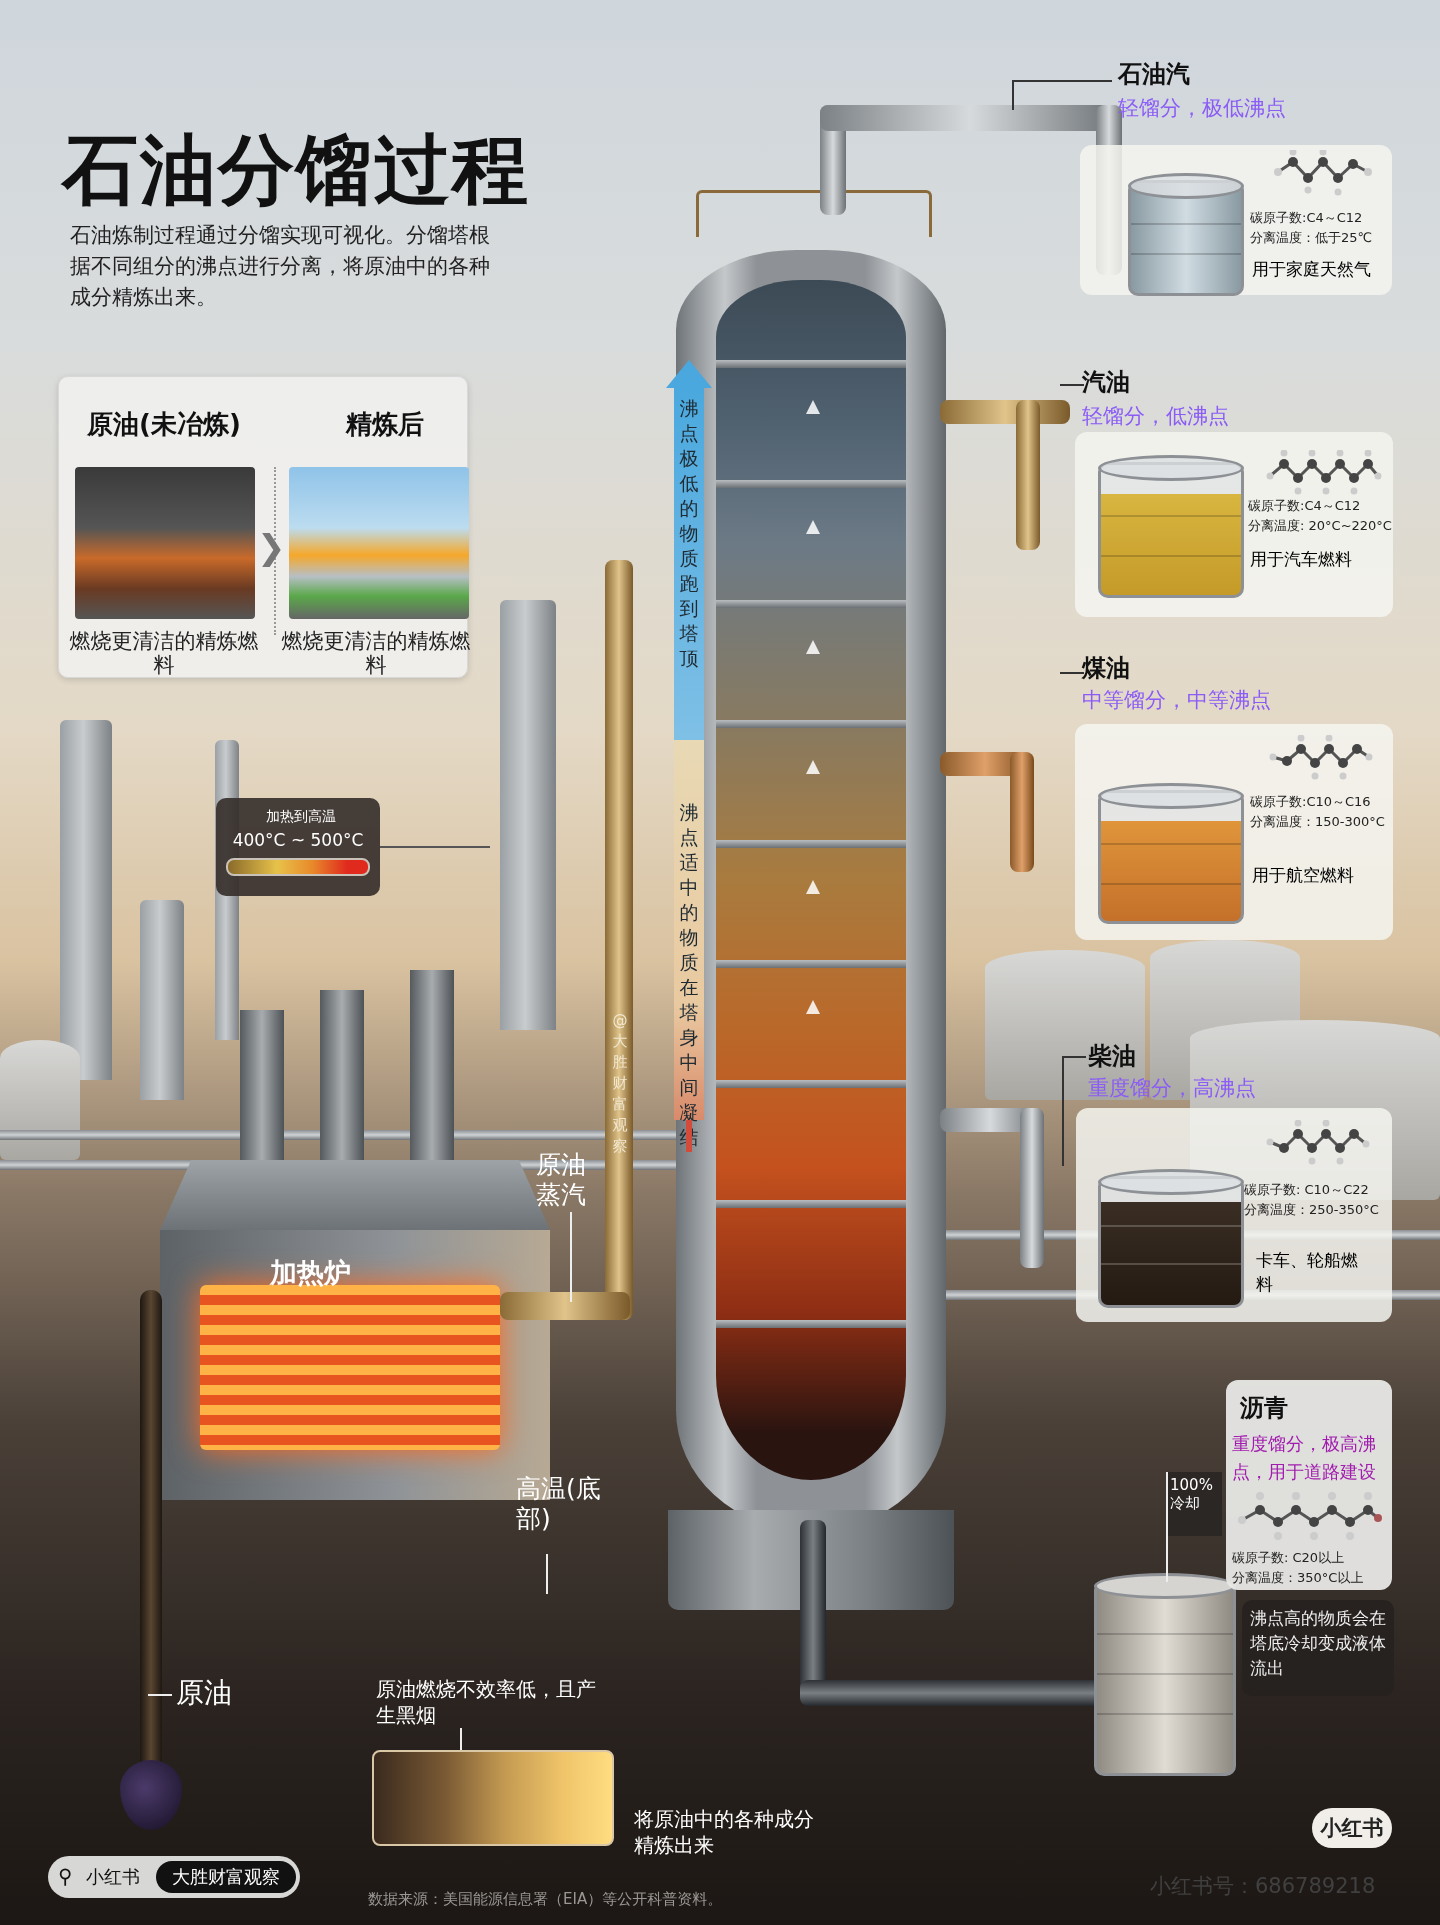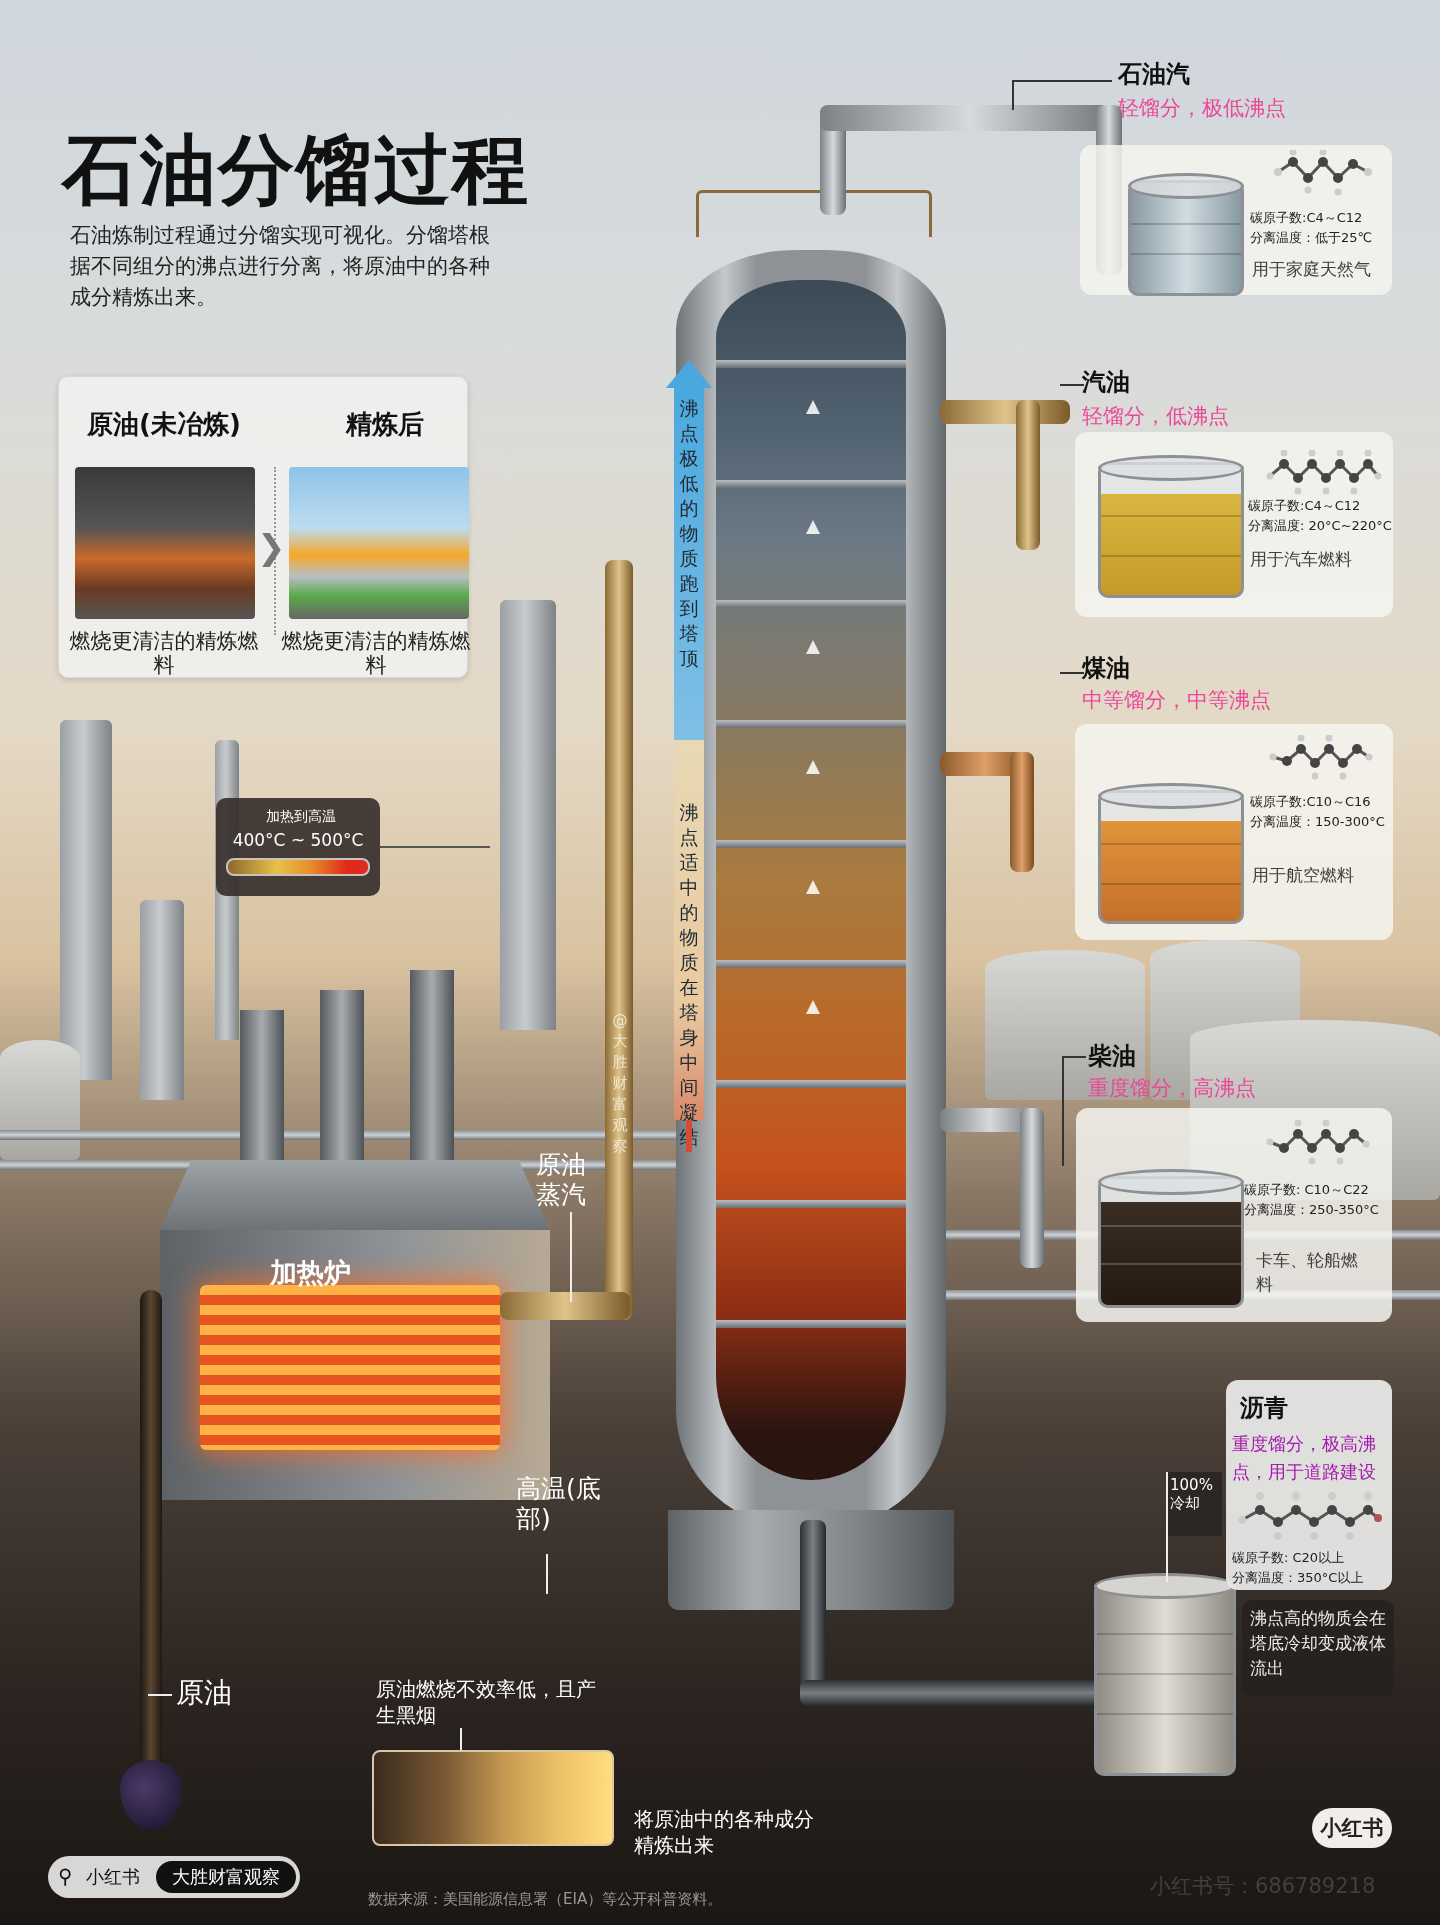--- a/index.html
+++ b/index.html
@@ -41,28 +41,28 @@
   .arrow-blue .shaft{position:absolute;left:8px;top:26px;width:30px;height:354px;background:linear-gradient(180deg,#4aa8de,#7fc0e6);}
   .arrow-blue .head{position:absolute;left:0;top:0;width:0;height:0;border-left:23px solid transparent;border-right:23px solid transparent;border-bottom:28px solid #4aa8de;}
   .arrow-blue .shaft2{position:absolute;left:8px;top:380px;width:30px;height:380px;background:linear-gradient(180deg,#e8d9b4,#e9c9a0 70%,#d98a6a);}
   .arrow-blue .tail{position:absolute;left:20px;top:760px;width:6px;height:32px;background:#d34b3a;}
   .vtext{position:absolute;left:10px;width:26px;font-size:19px;line-height:25px;color:#1f2b33;text-align:center;}
   
   .pipe{position:absolute;background:linear-gradient(90deg,#7c8185,#d7dadc 50%,#6c7175);border-radius:8px;}
   .pipe-gold{position:absolute;background:linear-gradient(90deg,#8a6a36,#e0c48a 50%,#7a5a2a);border-radius:8px;}
   
   .prod-title{position:absolute;font-size:24px;font-weight:bold;color:#111;}
-  .prod-sub{position:absolute;font-size:21px;color:#ec4899;}
+  .prod-sub{position:absolute;font-size:21px;color:#8b5cf6;}
   .prod-card{position:absolute;background:rgba(245,244,240,.85);border-radius:12px;}
   .tank{position:absolute;border-radius:10px;border:3px solid #8d9195;}
   .tank .lid{position:absolute;left:-3px;right:-3px;top:-10px;height:20px;border-radius:50%;border:3px solid #8d9195;background:rgba(220,224,226,.8);}
   .tank .band{position:absolute;left:0;right:0;height:2px;background:rgba(0,0,0,.18);}
   .mol{position:absolute;width:110px;height:50px;}
   .info{position:absolute;font-size:13px;line-height:20px;color:#222;}
-  .use{position:absolute;font-size:17px;color:#404040;}
+  .use{position:absolute;font-size:17px;color:#000000;}
   .leader{position:absolute;background:#333;}
   
   .asph-card{left:1226px;top:1380px;width:166px;height:210px;background:rgba(232,232,230,.95);border-radius:12px;}
   .asph-card .t{position:absolute;left:14px;top:12px;font-size:24px;font-weight:bold;color:#111;}
   .asph-card .s{position:absolute;left:6px;top:50px;width:158px;font-size:18px;line-height:28px;color:#a21caf;}
   .cool-box{left:1168px;top:1472px;width:50px;height:56px;background:rgba(40,36,34,.85);color:#fff;font-size:15px;line-height:18px;padding:4px 2px;}
   .dark-note{left:1242px;top:1600px;width:152px;height:96px;background:rgba(38,34,32,.92);border-radius:10px;color:#eee;font-size:17px;line-height:25px;padding:6px 8px;box-sizing:border-box;}
   
   .furnace{left:160px;top:1120px;width:390px;height:380px;}
   .furnace .roof{position:absolute;left:0;top:40px;width:390px;height:70px;background:linear-gradient(180deg,#9ea3a7,#6d7276);clip-path:polygon(8% 0,92% 0,100% 100%,0 100%);}

